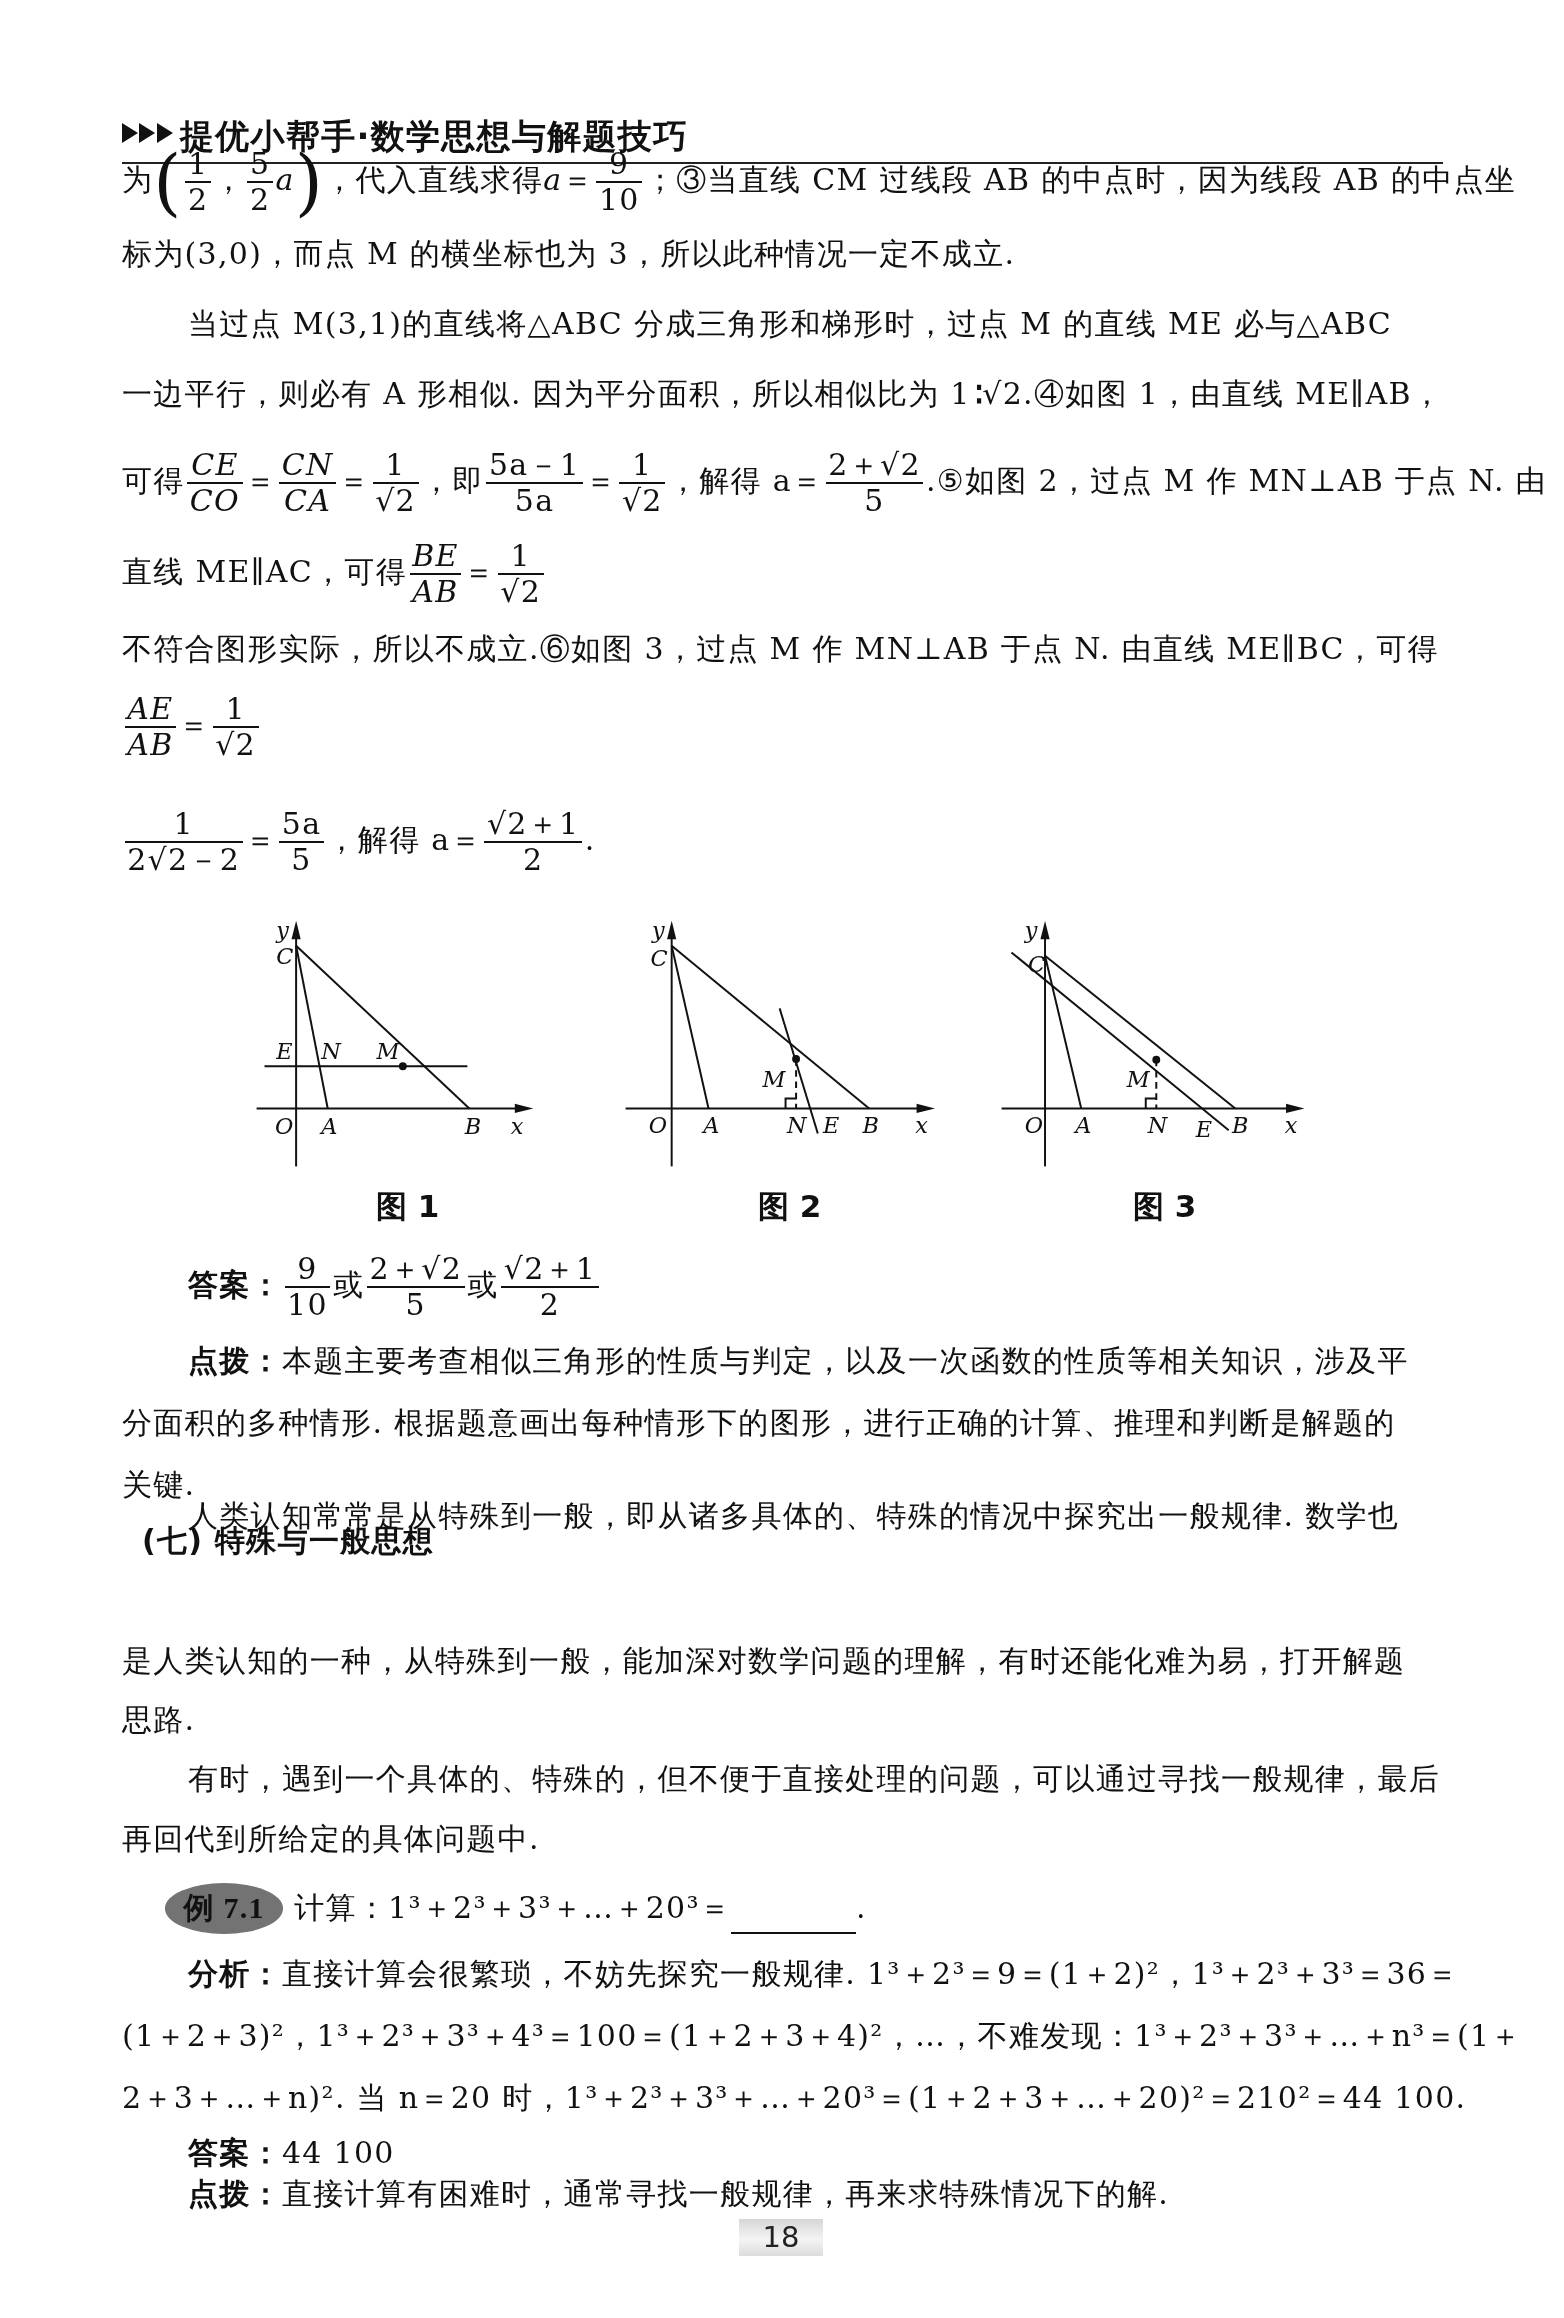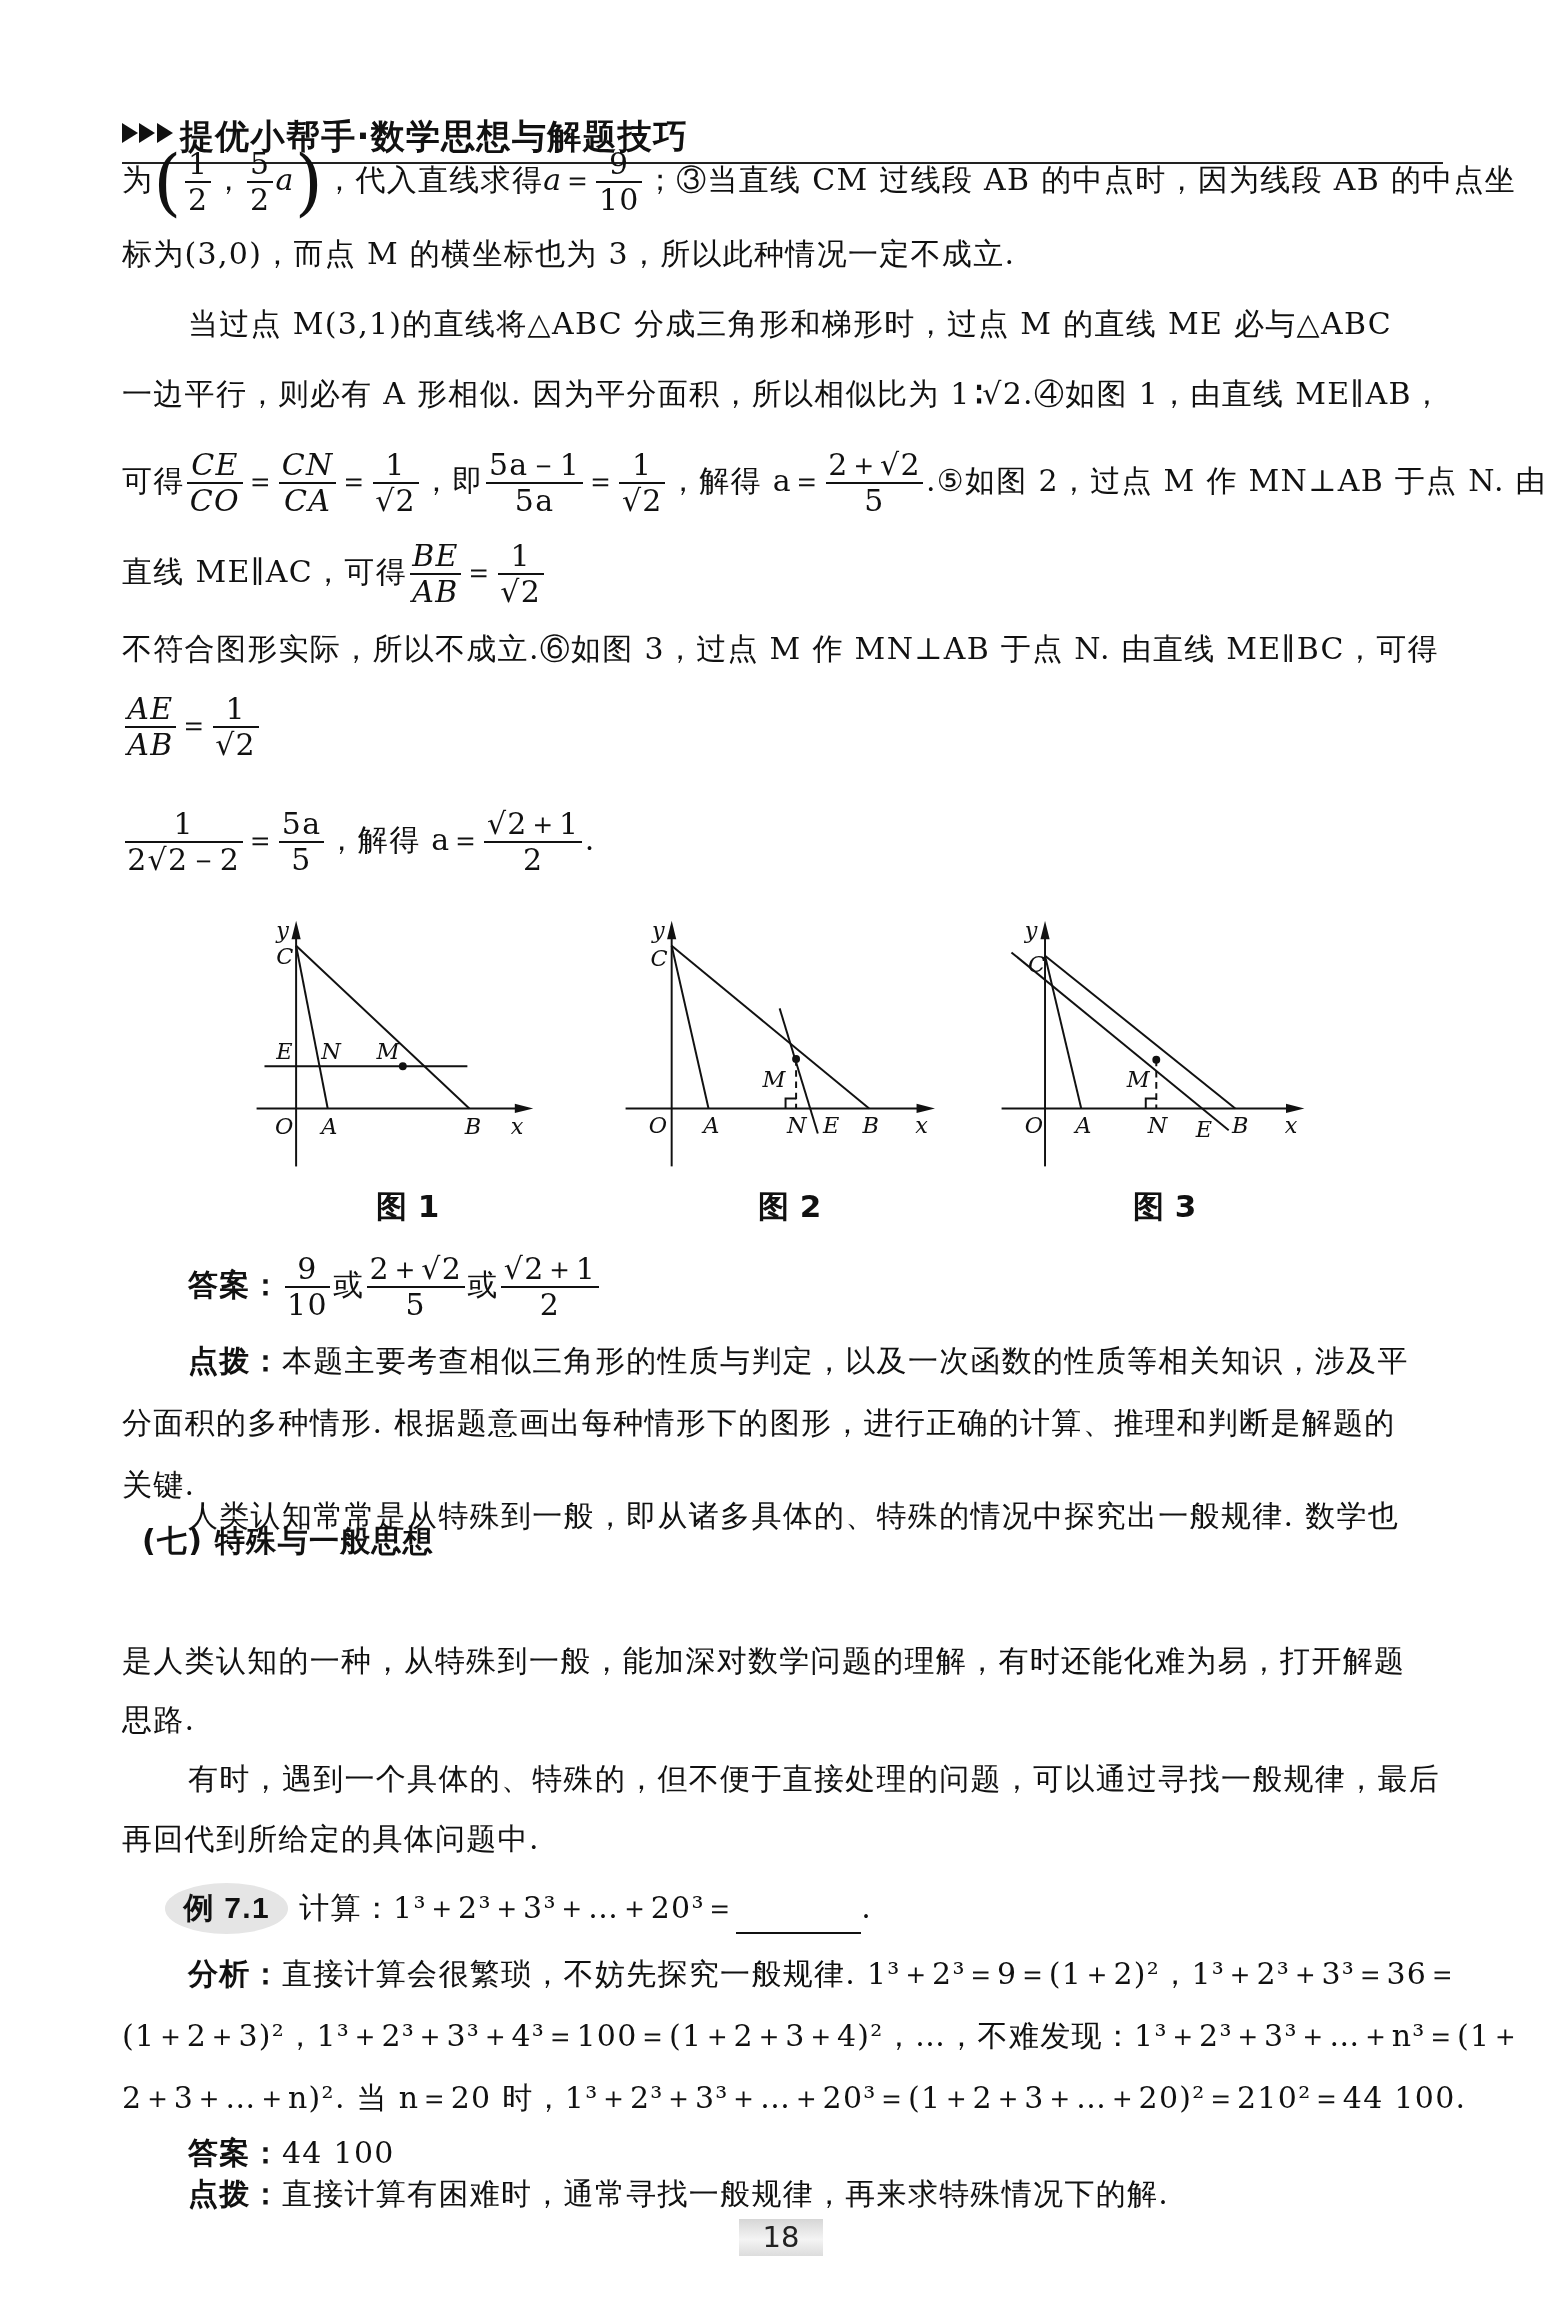--- a/index.html
+++ b/index.html
@@ -13,21 +13,21 @@
   .line{position:absolute;left:122px;width:1321px;font-size:30px;line-height:40px;white-space:nowrap;letter-spacing:1.3px;}
   .indent{left:188px;width:1255px;}
   .bold{font-family:"DejaVu Sans","Liberation Sans",sans-serif;font-weight:bold;}
   i,.it{font-style:italic;}
   .frac{display:inline-block;vertical-align:middle;text-align:center;margin:0 2.6px;line-height:1.15;}
   .frac .num{display:block;padding:0 2.6px;}
   .frac .den{display:block;border-top:2px solid #111;padding:0 2.6px;}
   .paren{font-size:72px;vertical-align:middle;font-weight:200;line-height:1;}
   .fig{position:absolute;}
   .caption{position:absolute;font-family:"DejaVu Sans","Liberation Sans",sans-serif;font-weight:bold;font-size:31px;}
-  .badge{display:inline-block;background:#e5e5e5;border-radius:50%;padding:5.3px 18.4px;font-family:Liberation Sans, sans-serif;font-weight:bold;}
+  .badge{display:inline-block;background:#737373;border-radius:50%;padding:5.3px 18.4px;font-family:Liberation Serif, serif;font-weight:bold;}
   .blank{display:inline-block;width:125px;border-bottom:2px solid #111;height:26px;vertical-align:bottom;}
   .pagenum{position:absolute;left:739px;top:2219px;width:84px;height:37px;
            background:linear-gradient(#d6d6d6,#f4f4f4 55%,#dcdcdc);text-align:center;line-height:37px;
            font-family:"DejaVu Sans","Liberation Sans",sans-serif;font-size:29px;color:#222;}
   .section{font-family:"DejaVu Sans","Liberation Sans",sans-serif;font-weight:bold;margin-left:20px;}
 </style>
 </head>
 <body>
 
 <div class="abs header">

